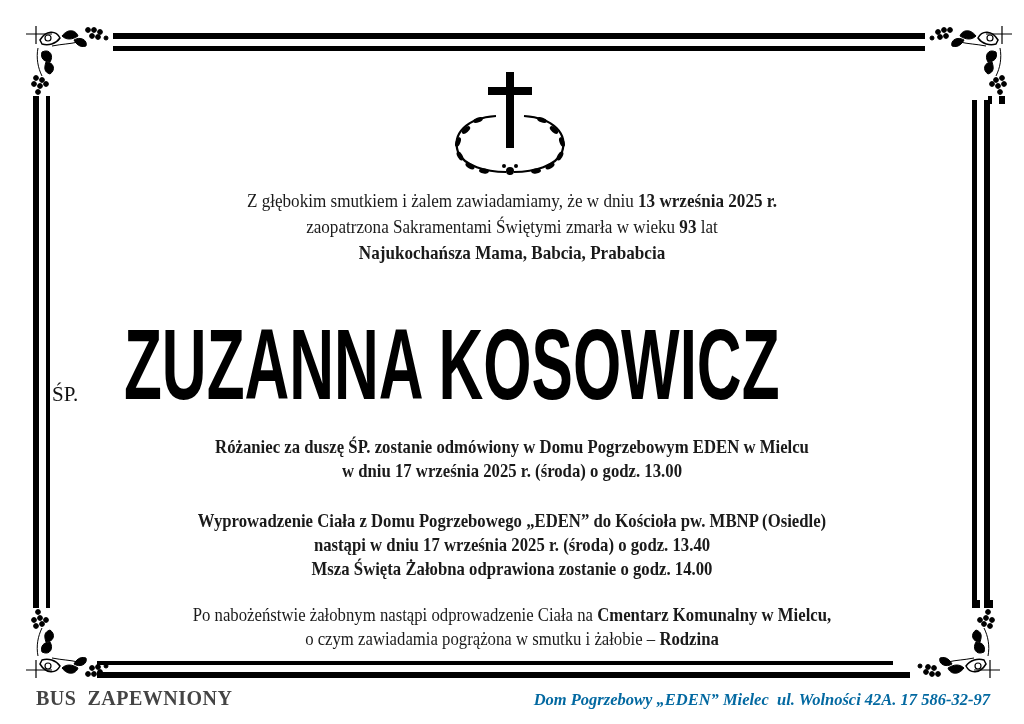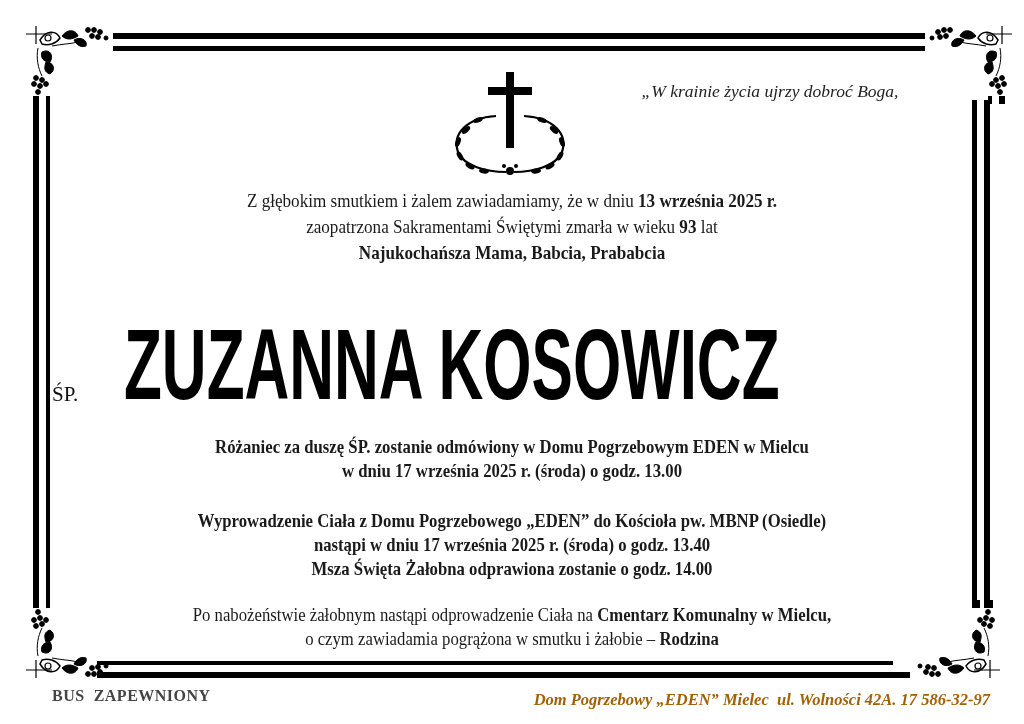--- a/index.html
+++ b/index.html
@@ -37,27 +37,27 @@
       font-family:"Liberation Serif", serif; font-weight:bold; font-size:19px; color:#1a1a1a;
       transform:scaleX(0.88); transform-origin:center; line-height:24px;
     }
     .closing {
       position:absolute; left:0; width:1024px; text-align:center;
       font-family:"Liberation Serif", serif; font-size:19px; color:#1a1a1a;
       transform:scaleX(0.88); transform-origin:center; line-height:24px;
     }
     .closing b { font-weight:bold; }
     .bus {
-      position:absolute; left:52px; top:687px;
-      font-family:"Liberation Serif", serif; font-weight:bold; font-size:16px; color:#444;
+      position:absolute; left:36px; top:687px;
+      font-family:"Liberation Serif", serif; font-weight:bold; font-size:20px; color:#444;
       letter-spacing:0.5px;
     }
     .footer-addr {
       position:absolute; right:34px; top:690px;
-      font-family:"Liberation Serif", serif; font-weight:bold; font-style:italic; font-size:16.5px; color:#a16207;
+      font-family:"Liberation Serif", serif; font-weight:bold; font-style:italic; font-size:16.5px; color:#0369a1;
       white-space:nowrap;
       text-align:right;
     }
   </style>
 </head>
 <body>
 
 <div class="bar" style="left:113px; top:33px; width:812px; height:6px;"></div>
 <div class="bar" style="left:113px; top:46px; width:812px; height:5px;"></div>
 <div class="bar" style="left:33px; top:100px; width:6px; height:508px;"></div>
@@ -170,21 +170,20 @@
       <circle cx="24" cy="62" r="2.4"></circle>
       <circle cx="16" cy="70" r="2.4"></circle>
     <path d="M30 24 C40 22 48 22 56 20" fill="none" stroke-width="1"></path>
     <path d="M16 26 C14 36 16 46 20 54" fill="none" stroke-width="1"></path>
     <rect x="11" y="74" width="6" height="8" stroke="none"></rect>
       <rect x="24" y="74" width="4" height="8" stroke="none"></rect>
   </g>
 </svg>
 
 <div class="quote">
-  <div>„W krainie życia ujrzy dobroć Boga,</div>
 </div>
 
 <div class="cross-wrap">
   <svg width="128" height="112" viewBox="0 0 128 112">
     <rect x="60" y="4" width="8" height="76" fill="#000"></rect>
     <rect x="42" y="19" width="44" height="8" fill="#000"></rect>
     <g fill="none" stroke="#000" stroke-width="2.2">
       <path d="M50 48 C20 50 6 66 12 84 C18 98 40 104 60 104"></path>
       <path d="M78 48 C108 50 122 66 116 84 C110 98 88 104 68 104"></path>
     </g>

